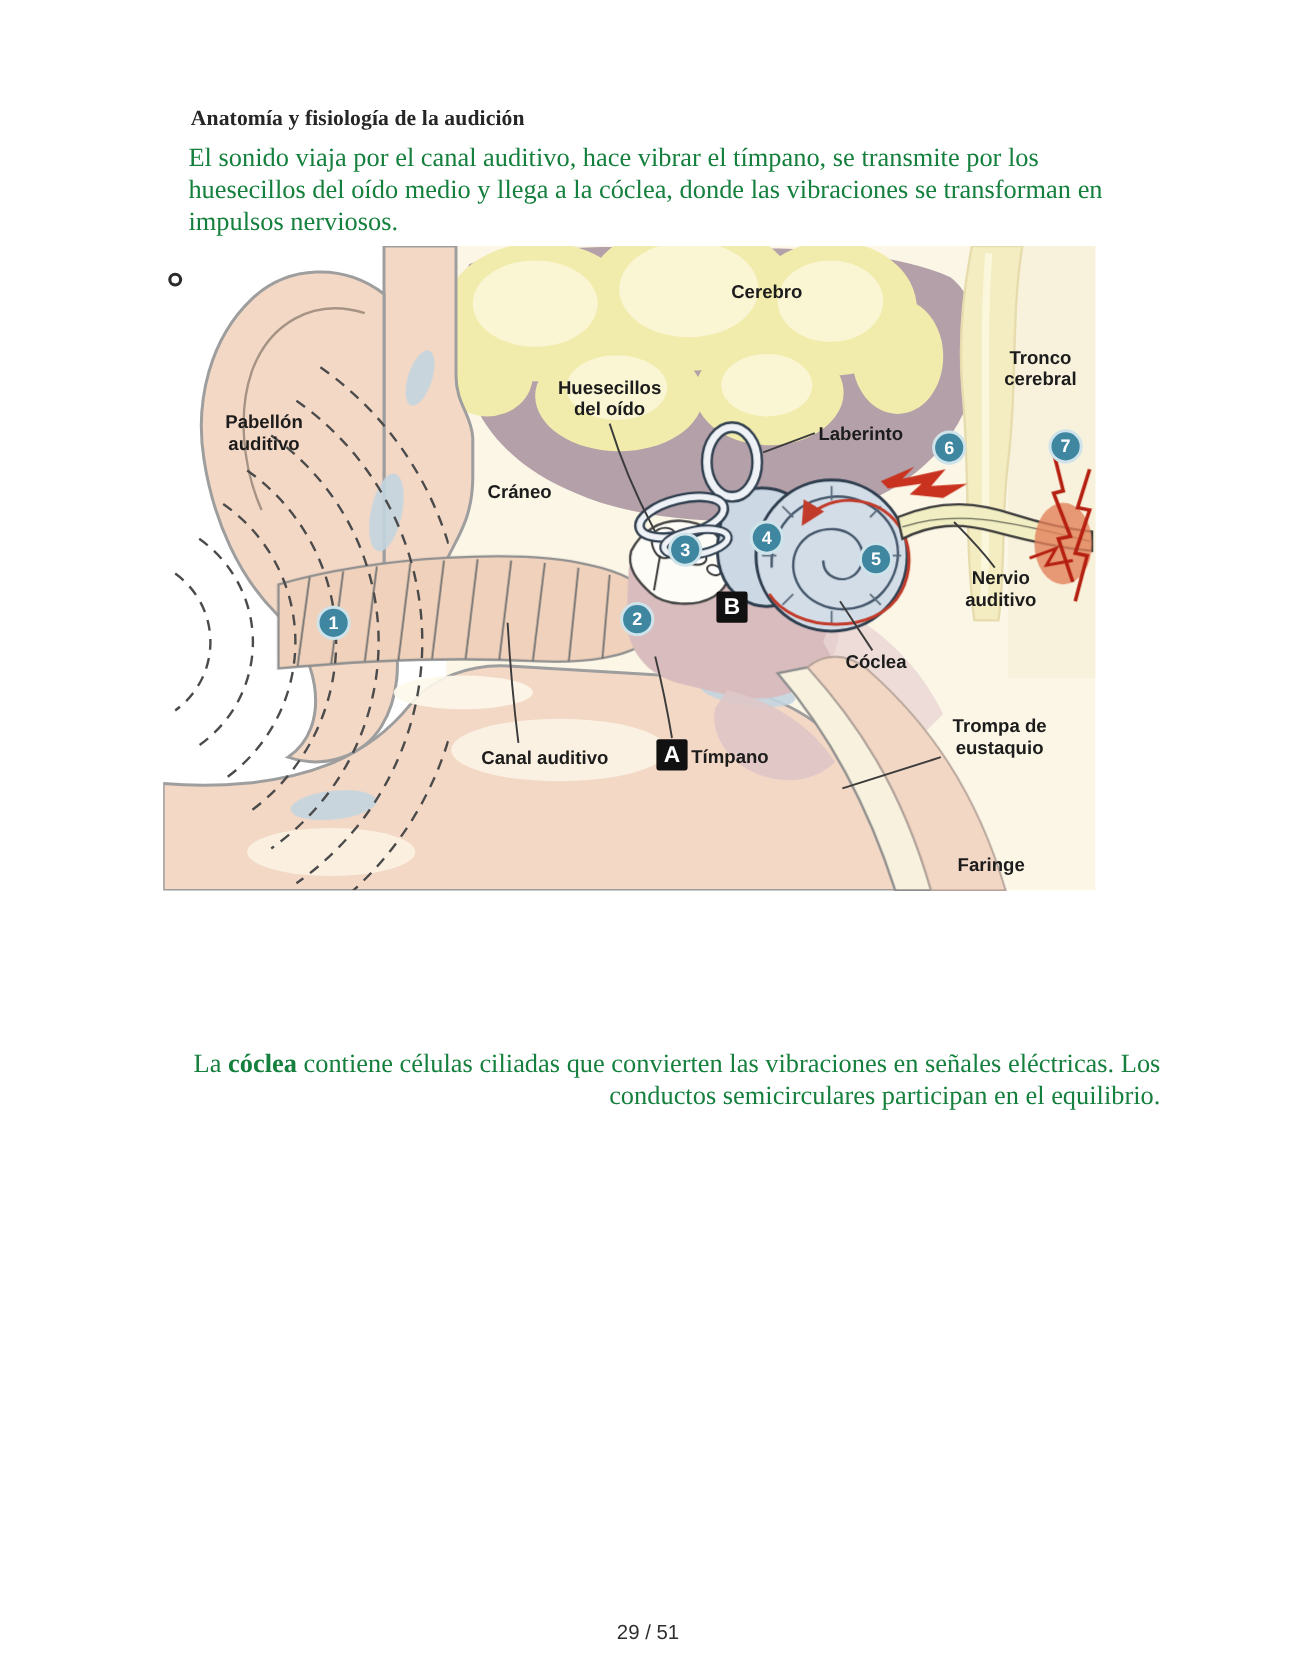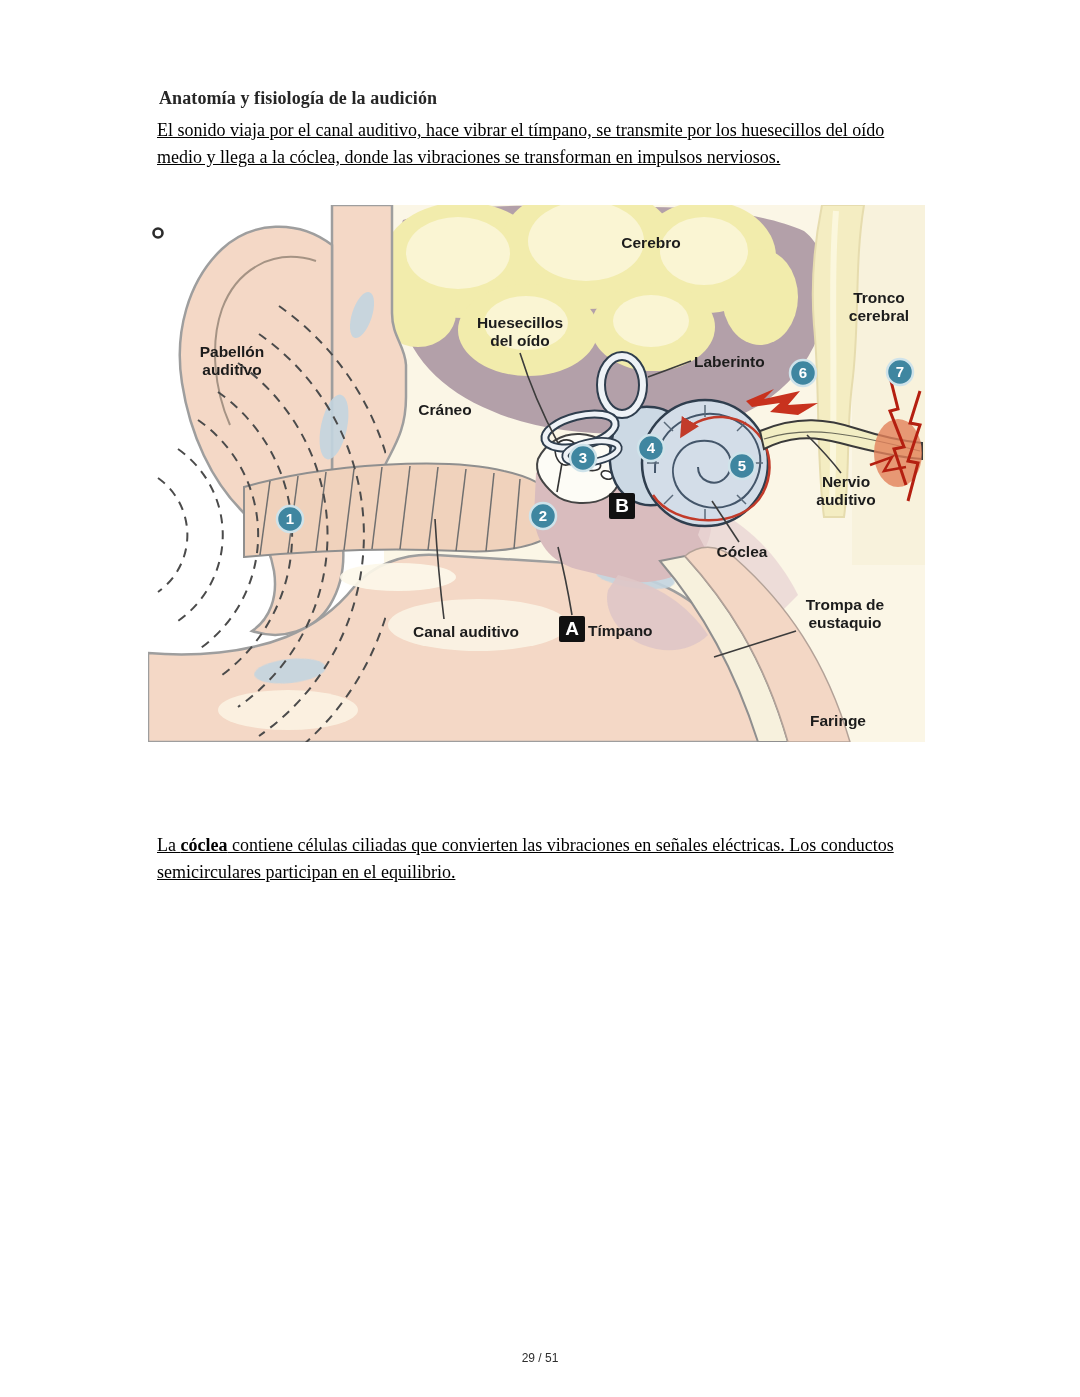--- a/index.html
+++ b/index.html
@@ -13,38 +13,37 @@
   }
   .h-sec{
     position:absolute;left:159px;
     font-size:18px;font-weight:bold;color:#262626;
     margin:0;letter-spacing:.1px;
   }
   .h1{top:88px;}
   .h2{top:826px;}
   .body-p{
     position:absolute;left:157px;
-    font-size:18px;line-height:27px;color:#000000;
+    font-size:22px;line-height:27px;color:#15803d;
     margin:0;
-    text-decoration:underline;
   }
   .p1{top:117px;width:765px;}
-  .p2{top:832px;width:810px;}
+  .p2{top:872px;width:810px;text-align:right;}
   .caption{
     position:absolute;left:157px;top:786px;
     font-size:16.5px;font-style:italic;color:#333;margin:0;
   }
   .fig{
-    position:absolute;left:148px;top:205px;width:777px;height:537px;
+    position:absolute;left:136px;top:205px;width:777px;height:537px;
   }
   .footer{
     position:absolute;left:0;top:1351px;width:100%;
     text-align:center;
     font-family:"Liberation Sans", sans-serif;
-    font-size:12px;color:#2e2e2e;
+    font-size:17px;color:#2e2e2e;
   }
   .fig svg text{
     font-family:"Liberation Sans", sans-serif;
     font-size:15.5px;font-weight:600;fill:#1c1c1c;
   }
   .fig svg text.badge-num{font-size:15px;font-weight:bold;fill:#ffffff;}
   .fig svg text.marker-letter{font-size:19px;font-weight:bold;fill:#ffffff;}
 </style>
 </head>
 <body>

